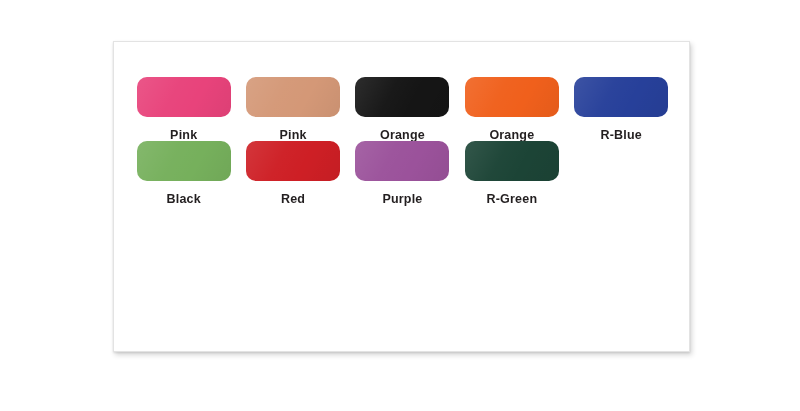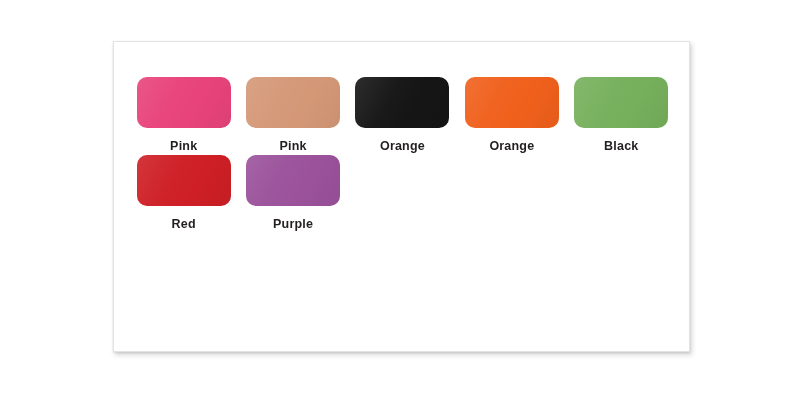--- a/index.html
+++ b/index.html
@@ -39,21 +39,21 @@
     position: absolute;
     left: 15px;
     top: 35px;
     width: 547px;
     display: flex;
     flex-wrap: wrap;
   }
 
   .swatch-cell {
     width: 109.4px;
-    height: 78px;
+    height: 64px;
     display: flex;
     flex-direction: column;
     align-items: center;
   }
 
   .swatch-chip {
     width: 94px;
     height: 51px;
     border-radius: 10px;
     position: relative;
@@ -108,28 +108,36 @@
         </div>
         <div class="swatch-cell">
           <div class="swatch-chip" style="background-color: rgb(21, 21, 21);"></div>
           <div class="swatch-label">Orange</div>
         </div>
         <div class="swatch-cell">
           <div class="swatch-chip" style="background-color: rgb(240, 96, 28);"></div>
           <div class="swatch-label">Orange</div>
         </div>
         <div class="swatch-cell">
+          <div class="swatch-chip" style="background-color: rgb(39, 64, 154);"></div>
+          <div class="swatch-label">R-Blue</div>
+        </div>
+        <div class="swatch-cell">
           <div class="swatch-chip" style="background-color: rgb(118, 176, 92);"></div>
           <div class="swatch-label">Black</div>
         </div>
         <div class="swatch-cell">
           <div class="swatch-chip" style="background-color: rgb(206, 31, 37);"></div>
           <div class="swatch-label">Red</div>
         </div>
         <div class="swatch-cell">
           <div class="swatch-chip" style="background-color: rgb(155, 82, 155);"></div>
           <div class="swatch-label">Purple</div>
         </div>
+        <div class="swatch-cell">
+          <div class="swatch-chip" style="background-color: rgb(28, 68, 54);"></div>
+          <div class="swatch-label">R-Green</div>
+        </div>
       </div>
 
   </div>
 
 </div>
 
 </body></html>

